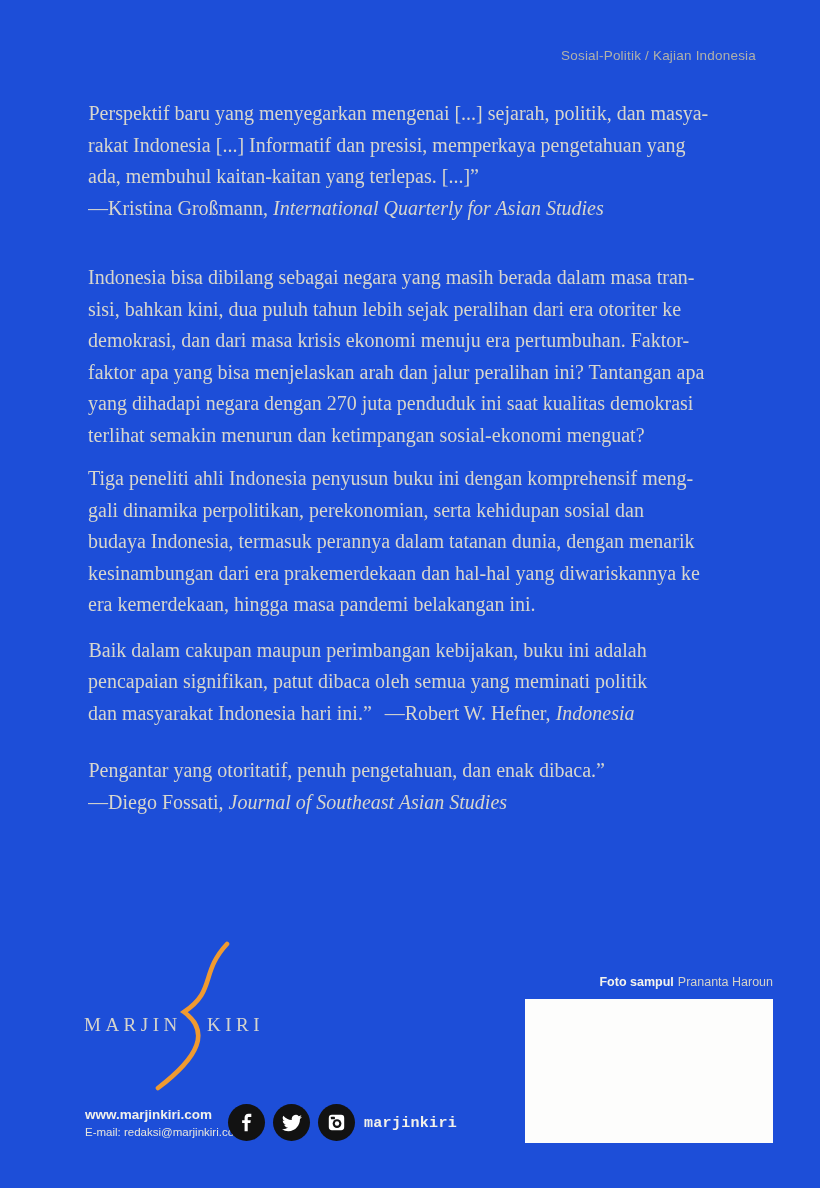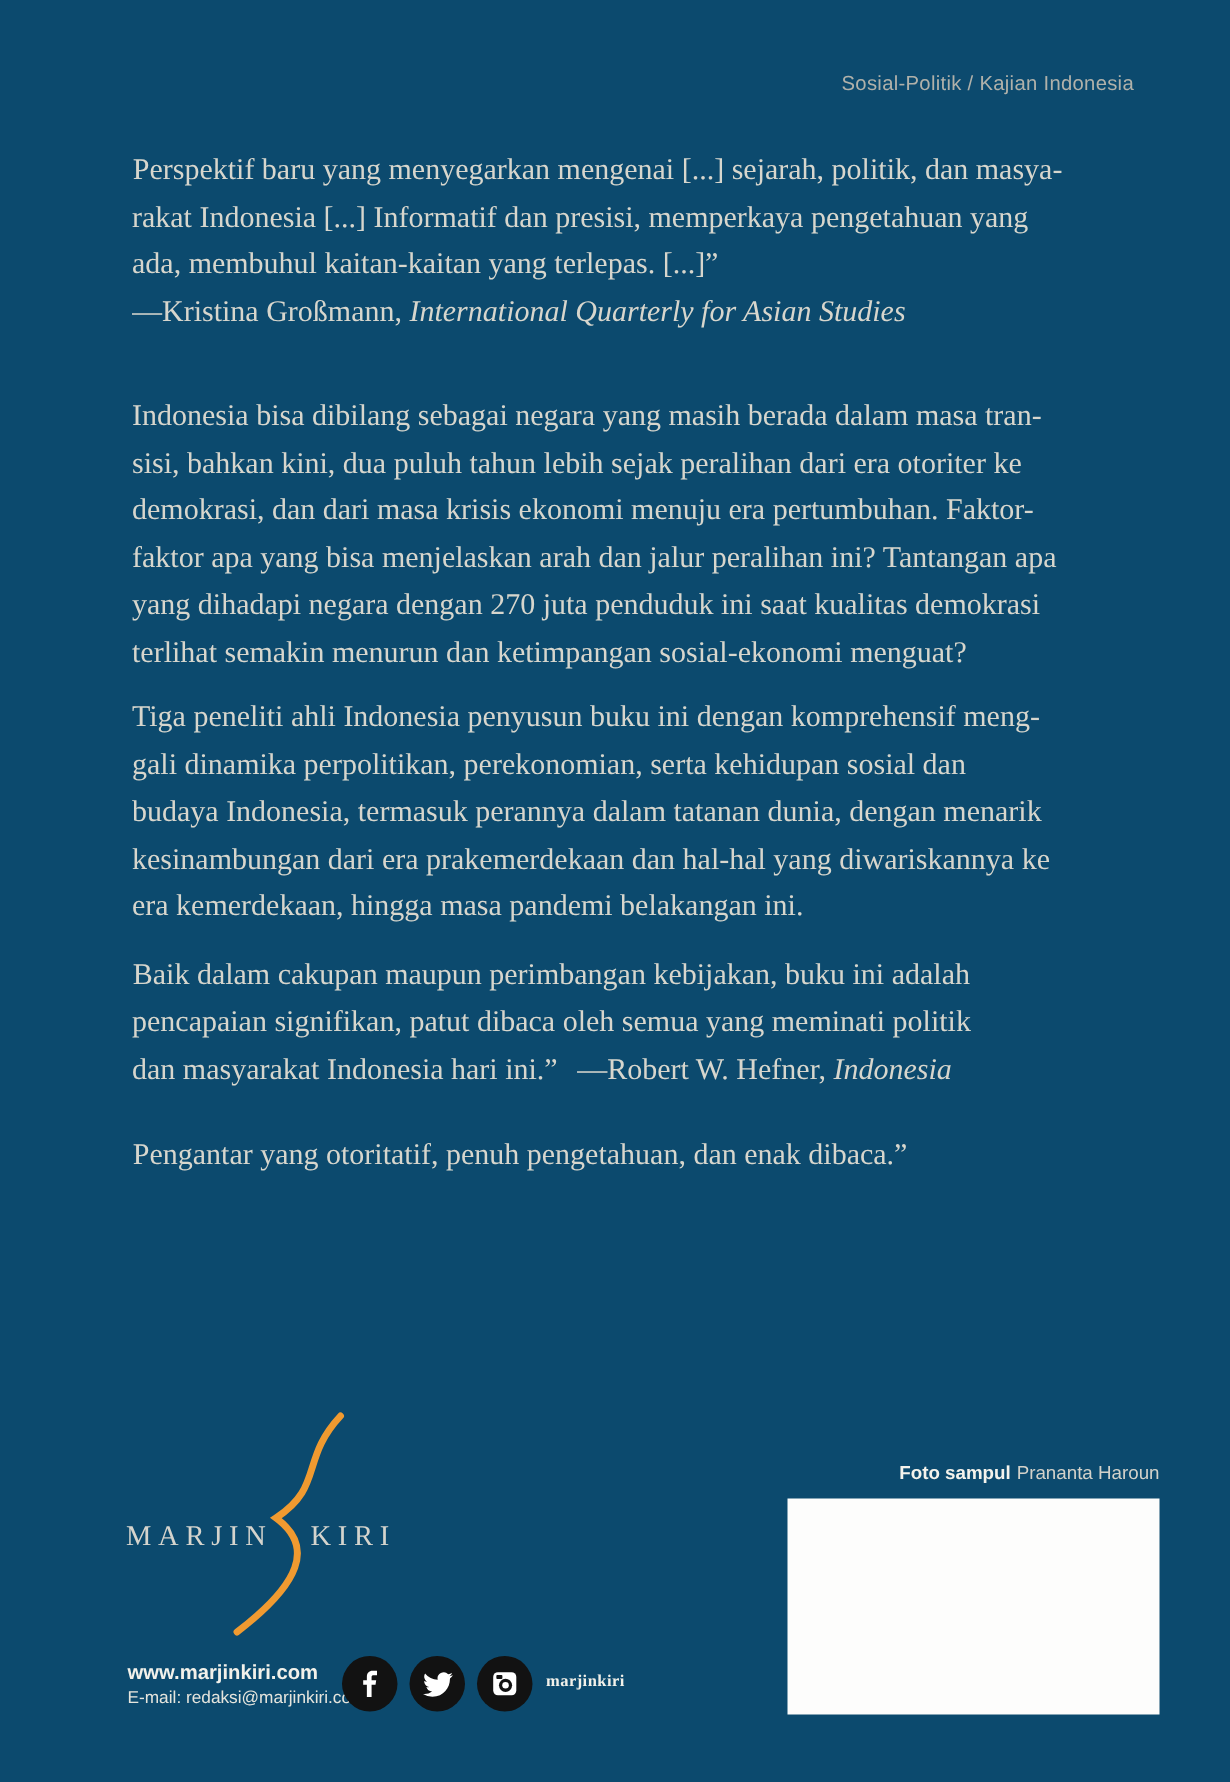--- a/index.html
+++ b/index.html
@@ -1,19 +1,19 @@
 <!DOCTYPE html>
 <html><head>
 <meta charset="utf-8">
 <style>
   html,body{margin:0;padding:0;background:#3a3b39;}
   .cover{
     position:relative;
     width:820px;height:1188px;
-    background:#0c4a6e;
+    background:#1d4ed8;
     overflow:hidden;
     font-family:"Liberation Serif","DejaVu Serif",serif;
   }
   .category{
     position:absolute;top:48px;right:64px;
     font-family:"Liberation Sans","DejaVu Sans",sans-serif;
     font-size:13.5px;color:#b0b1aa;letter-spacing:.2px;
   }
   .text-col{
     position:absolute;left:88px;top:98px;width:712px;
@@ -62,22 +62,22 @@
   .social{
     position:absolute;left:228px;top:1104px;
     display:flex;align-items:center;gap:8px;
   }
   .circle{
     width:37px;height:37px;border-radius:50%;
     background:#121212;display:flex;align-items:center;justify-content:center;
   }
   .handle{
     position:absolute;left:364px;top:1115px;
-    font-family:Liberation Serif, serif;
-    font-weight:bold;font-size:11px;color:#f2f1ea;letter-spacing:.3px;
+    font-family:Liberation Mono, monospace;
+    font-weight:bold;font-size:15px;color:#f2f1ea;letter-spacing:.3px;
   }
 </style>
 </head>
 <body>
 
 <div class="cover">
 
   <div class="category">Sosial-Politik / Kajian Indonesia</div>
 
   <div class="text-col">
@@ -108,20 +108,21 @@
 
 
     <div class="block q mb-q2">
       <span class="pre">“Baik dalam cakupan maupun perimbangan kebijakan, buku ini adalah
 pencapaian signifikan, patut dibaca oleh semua yang meminati politik
 dan masyarakat Indonesia hari ini.”</span><span class="attr-inline"><span>—Robert W. Hefner,</span> <em>Indonesia</em></span>
     </div>
 
     <div class="block q">
       <span class="pre">“Pengantar yang otoritatif, penuh pengetahuan, dan enak dibaca.”</span>
+      <div class="attr"><span>—Diego Fossati,</span> <em>Journal of Southeast Asian Studies</em></div>
     </div>
 
   </div>
 
   <svg class="brace-svg" width="110" height="165" viewBox="0 0 110 165">
     <path d="M 87 11 C 60 40, 76 58, 44 79 C 70 98, 60 123, 18 155" fill="none" stroke="#f09a30" stroke-width="4.6" stroke-linecap="round"></path>
   </svg>
   <span class="logo-word logo-left">MARJIN</span>
   <span class="logo-word logo-right">KIRI</span>
 

